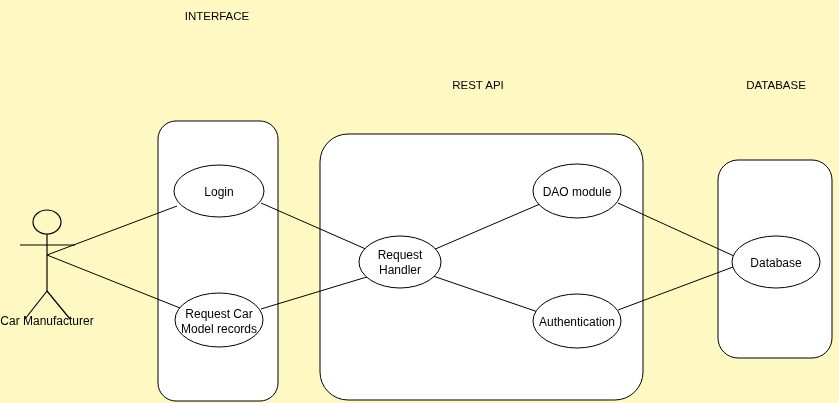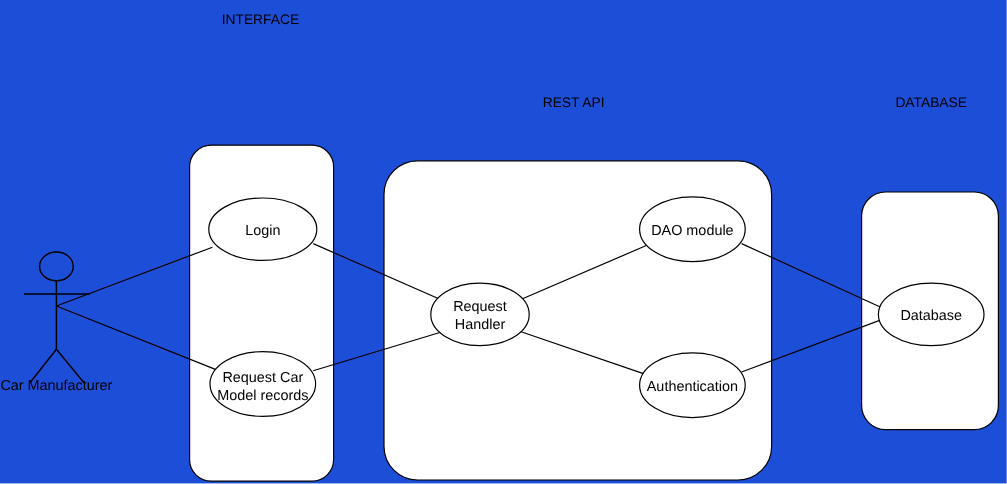--- a/index.html
+++ b/index.html
@@ -9,21 +9,21 @@
     background: #ffffff;
   }
   body {
     font-family: "Liberation Sans", sans-serif;
     color: #000000;
   }
   #diagram-root {
     position: relative;
     width: 839px;
     height: 403px;
-    background: #1d4ed8;
+    background: #fef9c3;
     overflow: hidden;
   }
   #diagram-svg {
     position: absolute;
     left: 0;
     top: 0;
     width: 839px;
     height: 403px;
   }
   .group-title {

